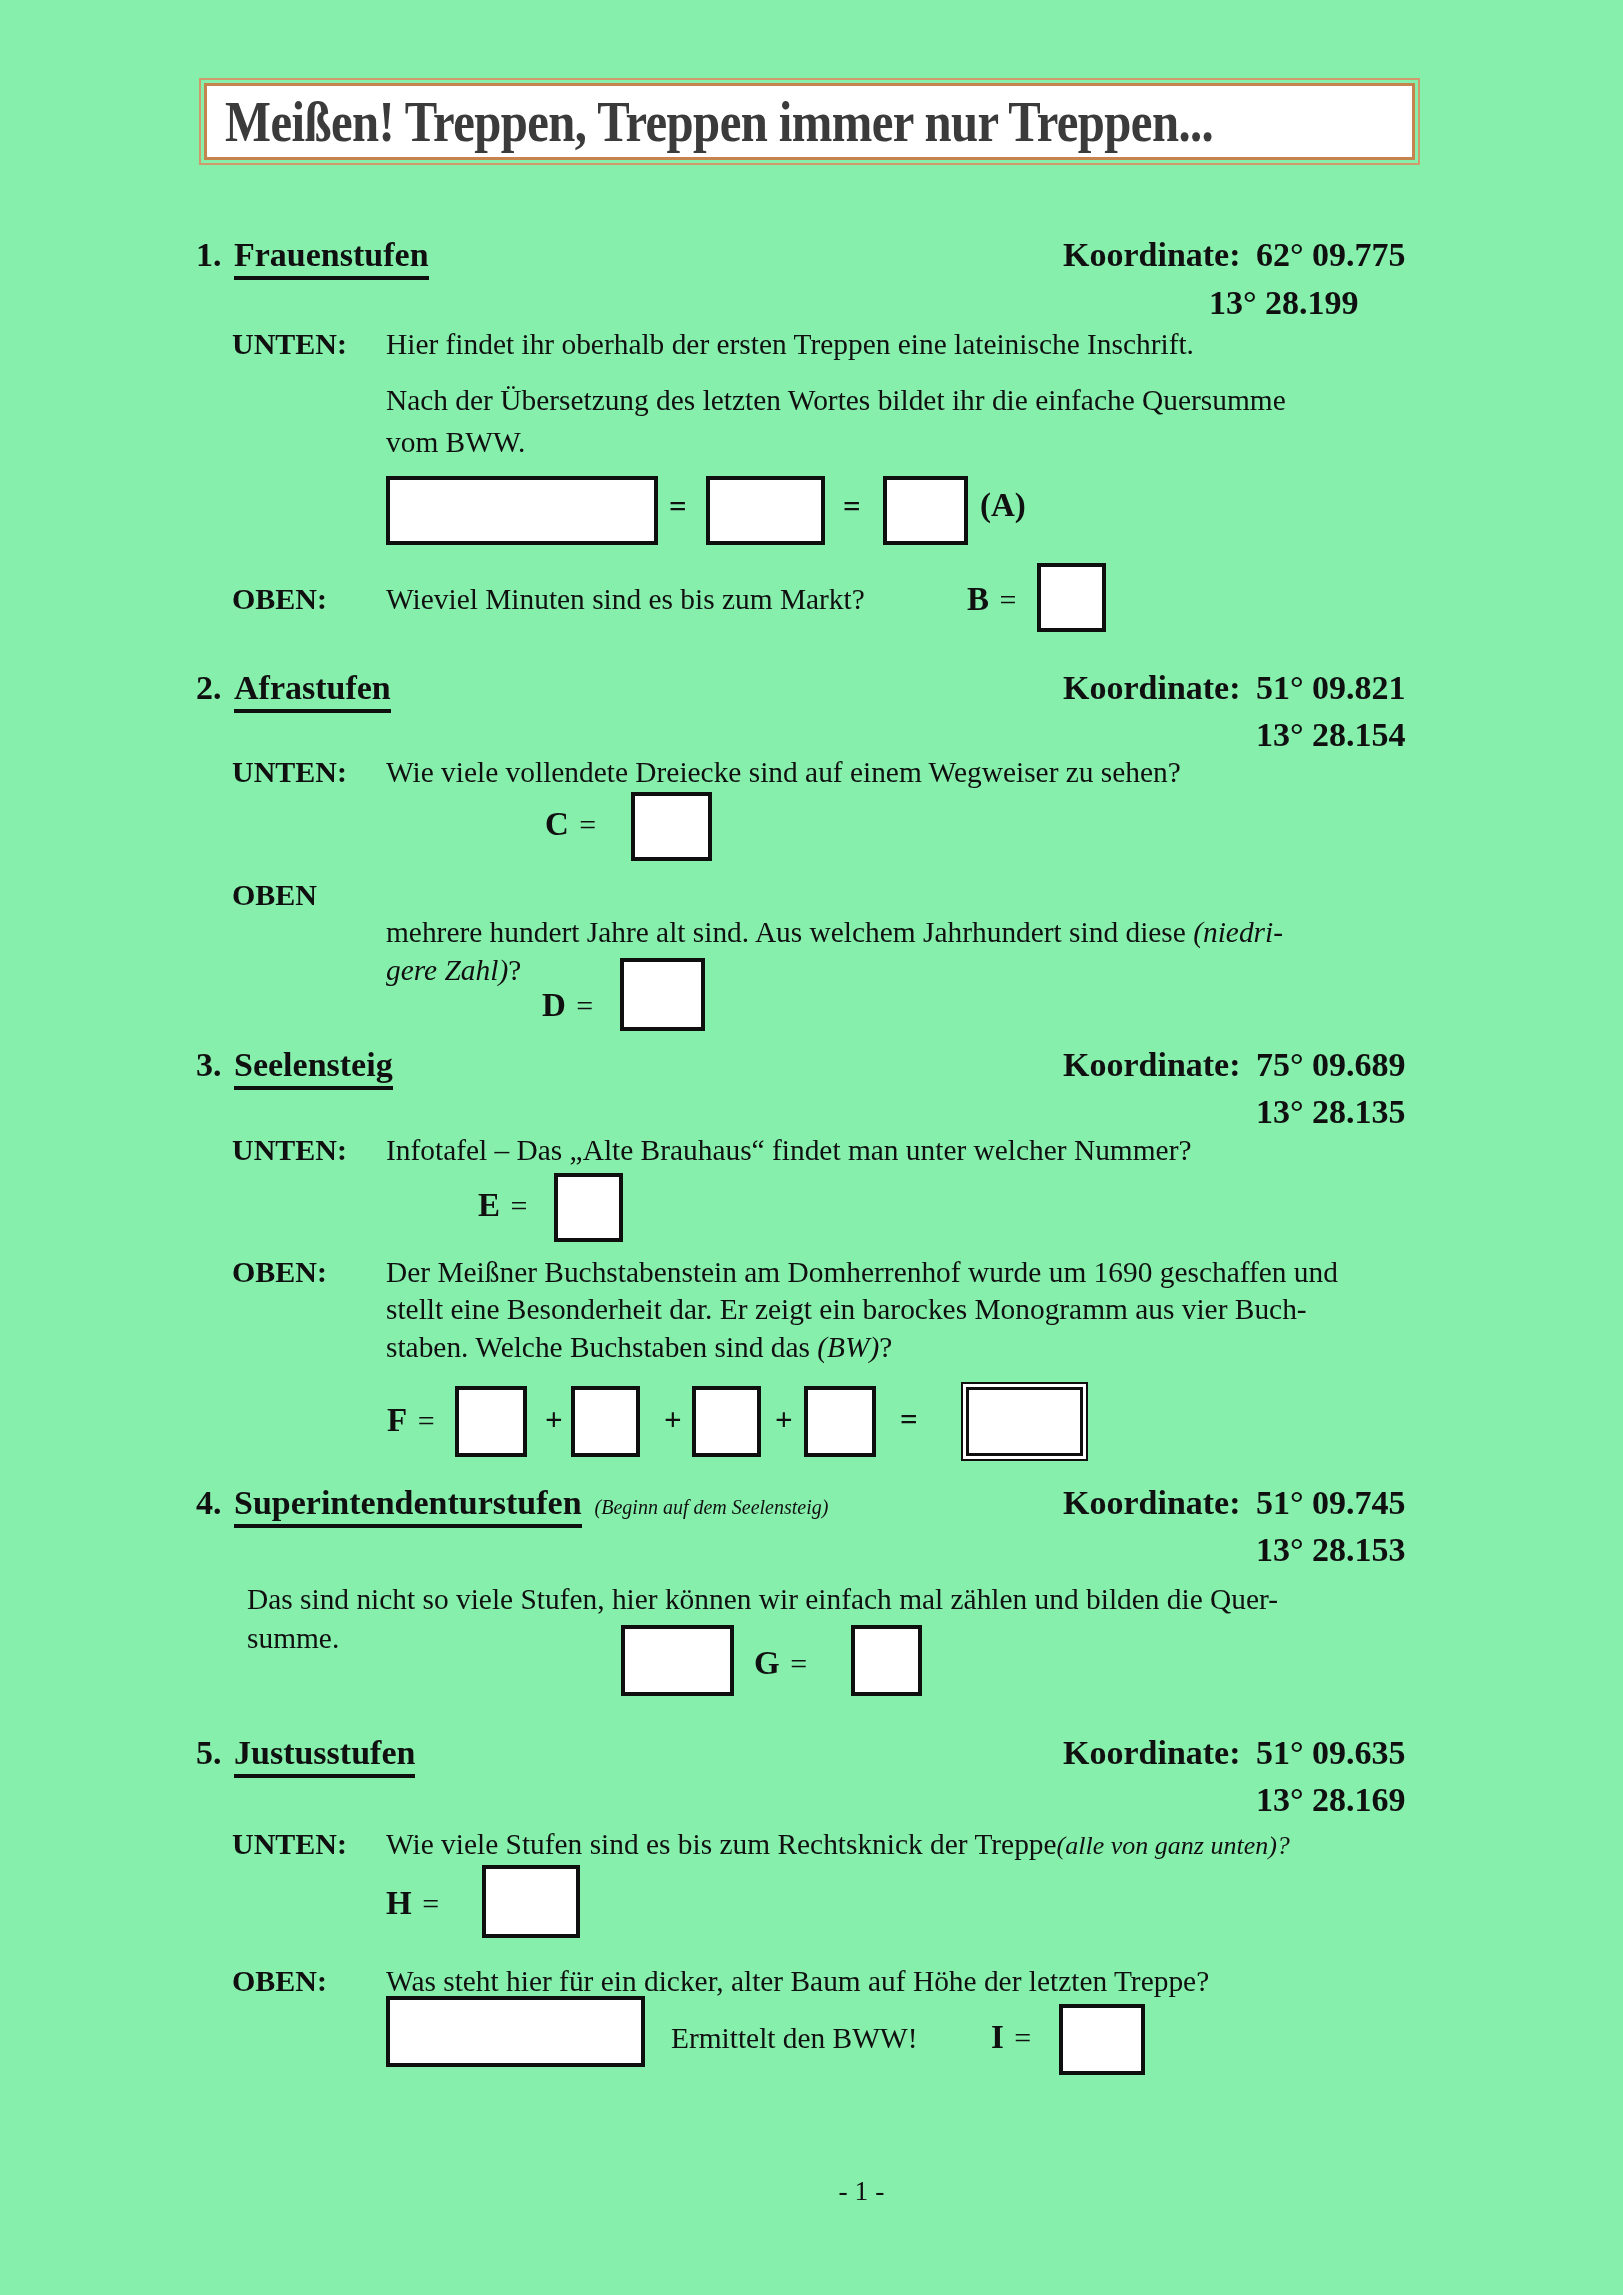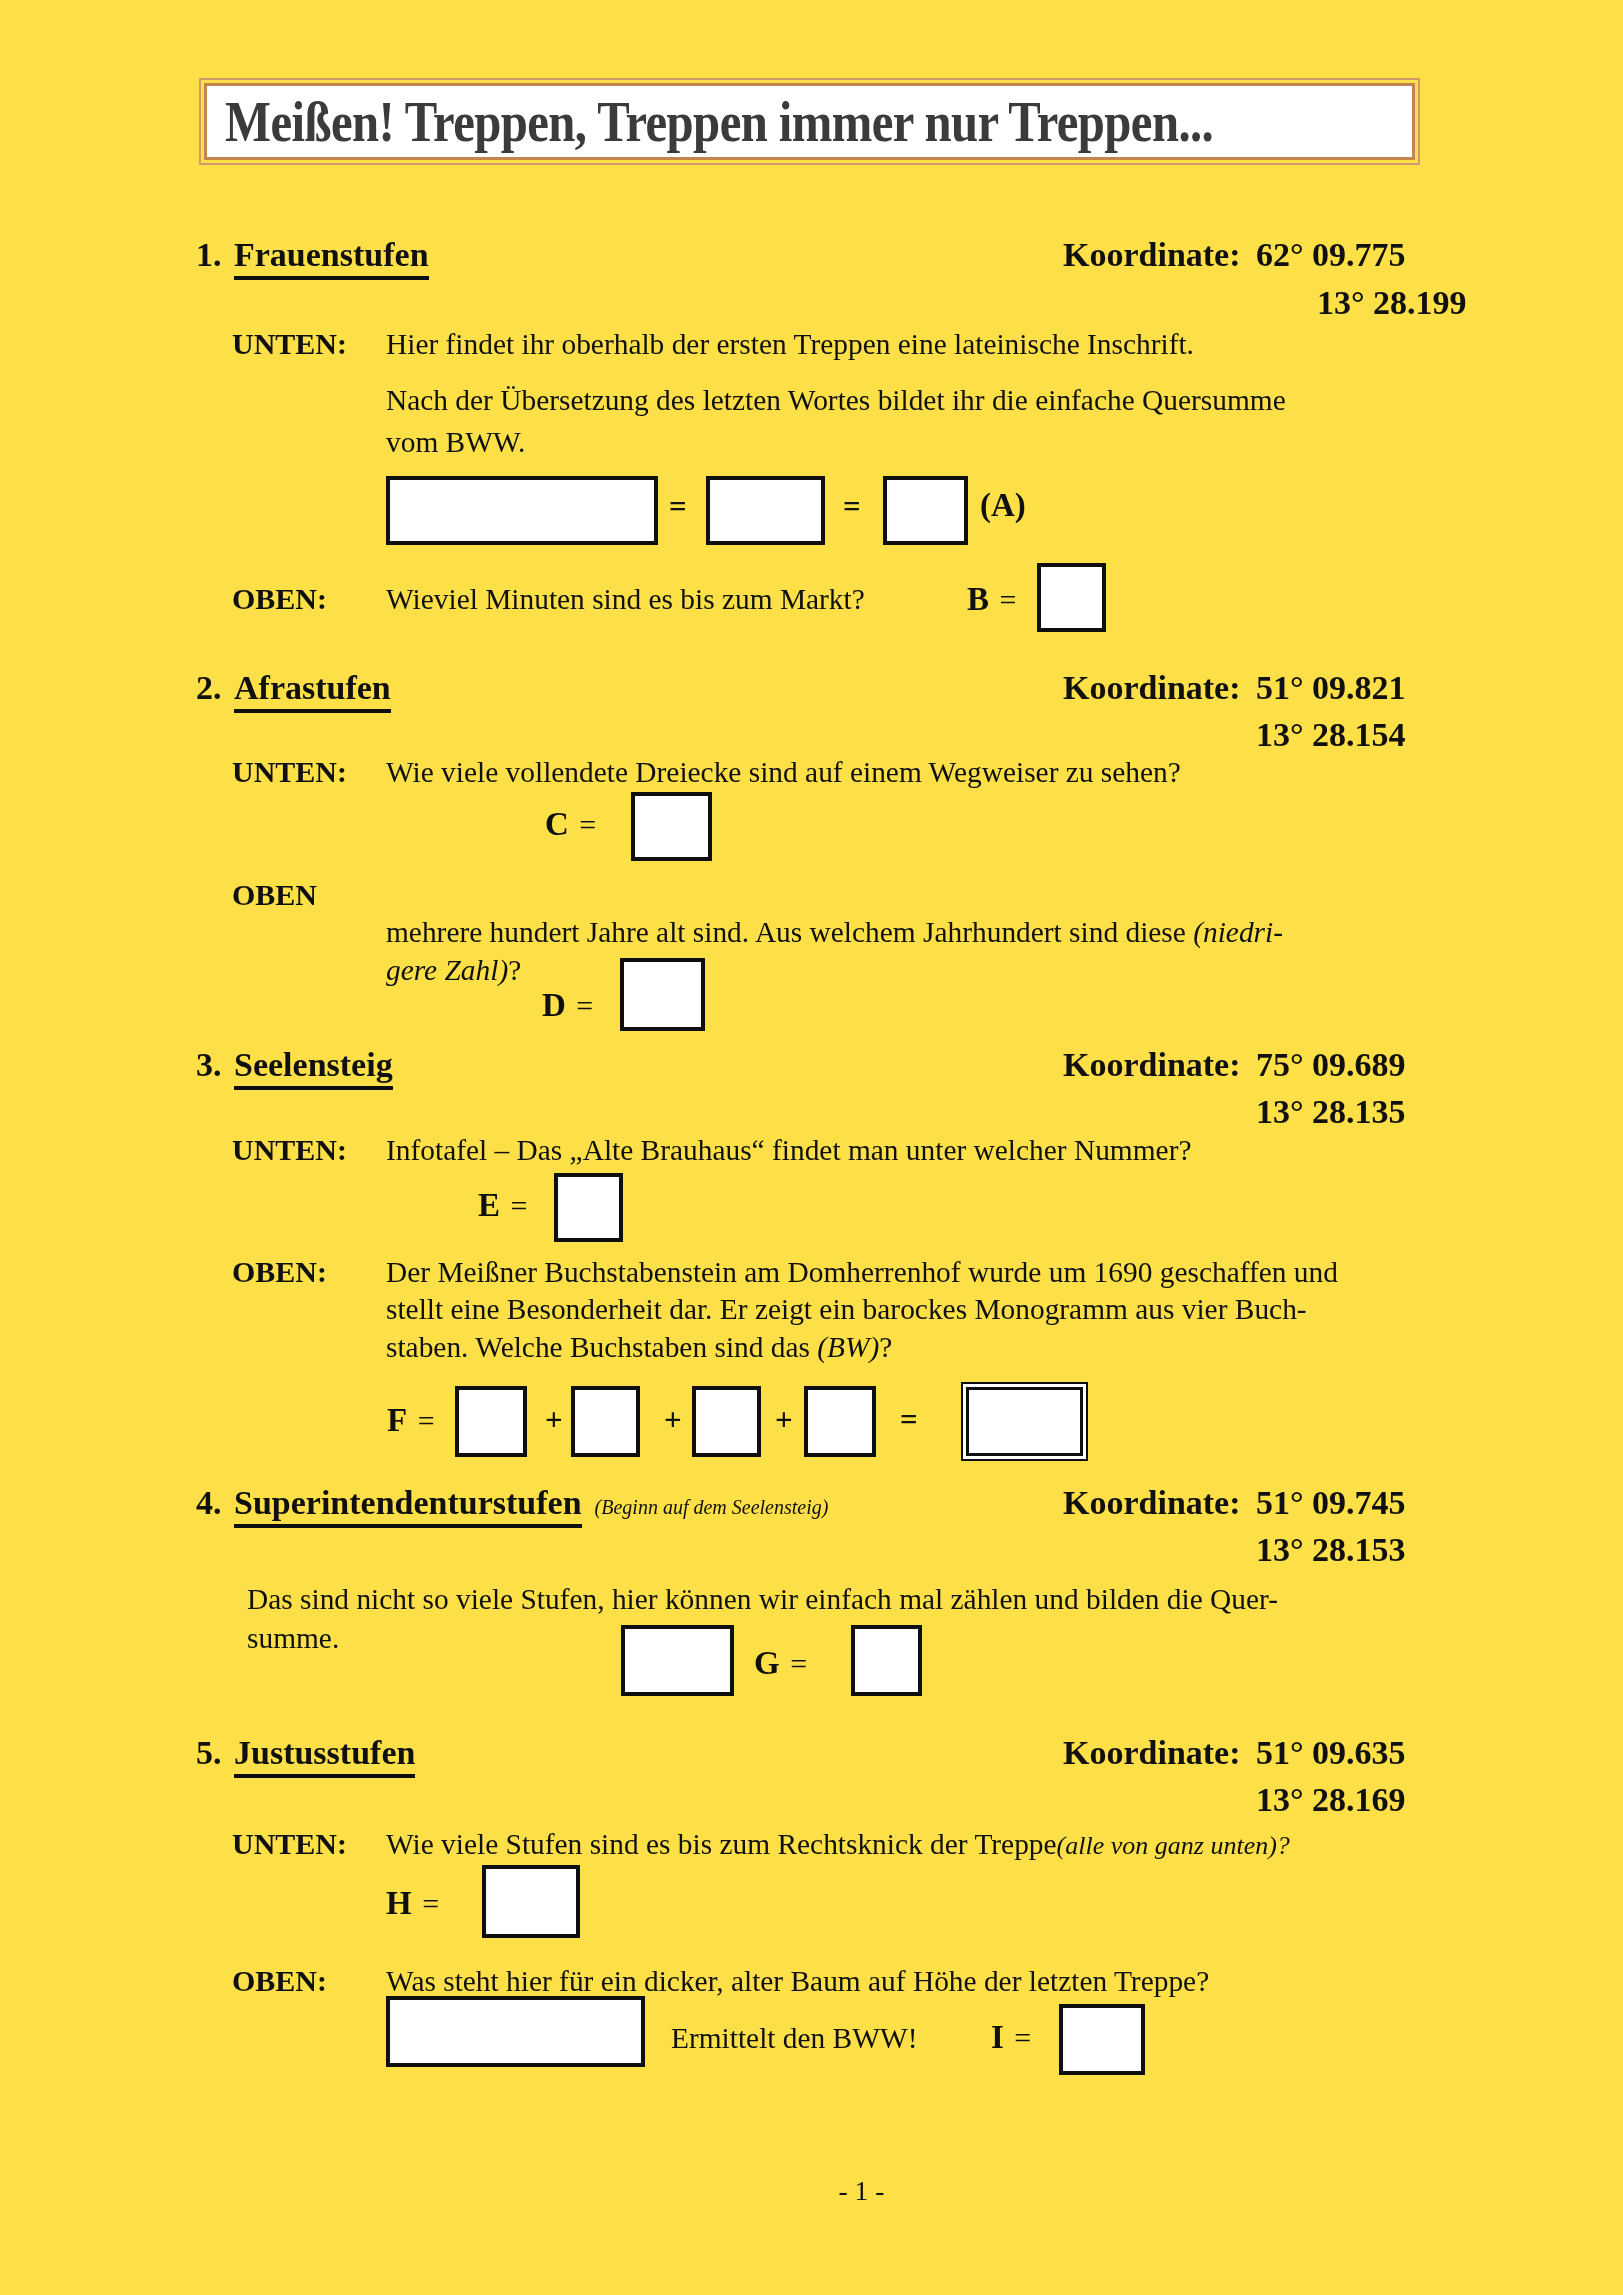--- a/index.html
+++ b/index.html
@@ -1,16 +1,16 @@
 <!DOCTYPE html>
 <html style="--border-accent-outer: #d09a6d; --border-accent-inner: #c5834e; --title-ink: #3b3b3b; --ink: #101010;font-size:10.5px"><head>
 <meta charset="utf-8">
 <style>
   html,body{margin:0;padding:0;background:#ffffff;}
-  .page{position:relative;width:1623px;height:2295px;background:#fde047;
+  .page{position:relative;width:1623px;height:2295px;background:#86efac;
         font-family:"Liberation Serif",serif;color:#101010;overflow:hidden;}
   .abs{position:absolute;white-space:nowrap;}
   .t{font-size:29.4px;line-height:1.18;}
   .row{display:flex;align-items:baseline;}
   .lblcol{display:inline-block;width:154px;font-weight:bold;font-size:30px;}
   .head{font-weight:bold;font-size:34px;}
   .headnum{display:inline-block;width:38px;font-weight:bold;font-size:34px;}
   .uline{border-bottom:4.6px solid #0f0f0f;padding-bottom:2px;}
   .coord{font-weight:bold;font-size:34px;}
   .note{font-style:italic;font-size:20px;margin-left:13px;font-weight:normal;}
@@ -42,21 +42,21 @@
       <span class="title-text">Meißen! Treppen, Treppen immer nur Treppen...</span>
     </div>
   </div>
 
   <div class="abs row" style="left:196px;top:236px;">
     <span class="headnum">1.</span>
     <span class="head uline">Frauenstufen</span>
   </div>
   <div class="abs coord" style="left:1063px;top:236px;">Koordinate:</div>
   <div class="abs coord" style="left:1256px;top:236px;">62° 09.775</div>
-  <div class="abs coord" style="left:1317px;top:284px;">13° 28.199</div>
+  <div class="abs coord" style="left:1209px;top:284px;">13° 28.199</div>
 
   <div class="abs row t" style="left:232px;top:326px;">
     <span class="lblcol">UNTEN:</span>
     <span>Hier findet ihr oberhalb der ersten Treppen eine lateinische Inschrift.</span>
   </div>
   <div class="abs t" style="left:386px;top:383px;">Nach der Übersetzung des letzten Wortes bildet ihr die einfache Quersumme</div>
   <div class="abs t" style="left:386px;top:425px;">vom BWW.</div>
 
   <div class="box" style="left:386px;top:476px;width:272px;height:69px;"></div>
   <span class="sym" style="left:669px;top:489px;">=</span>

